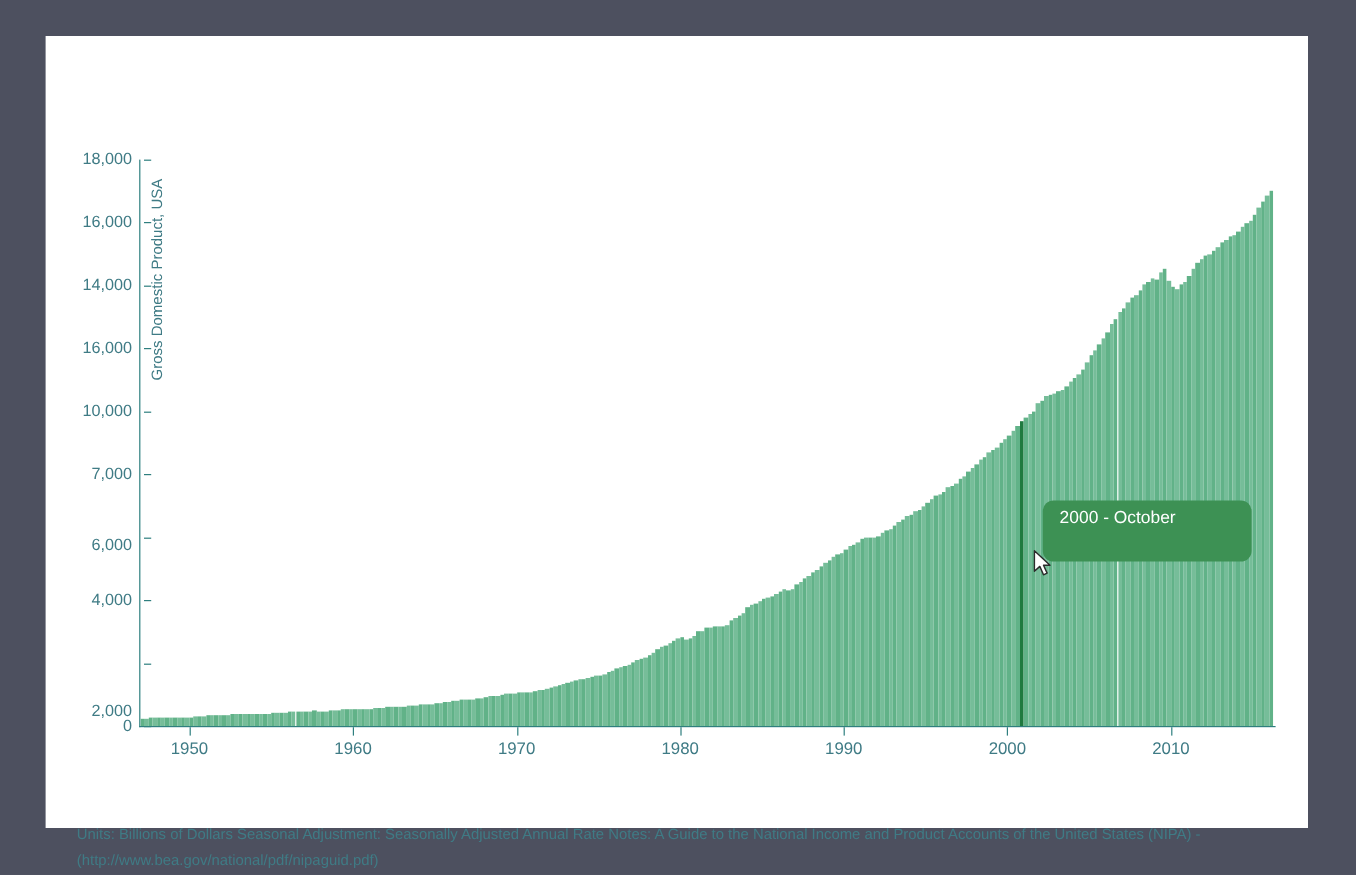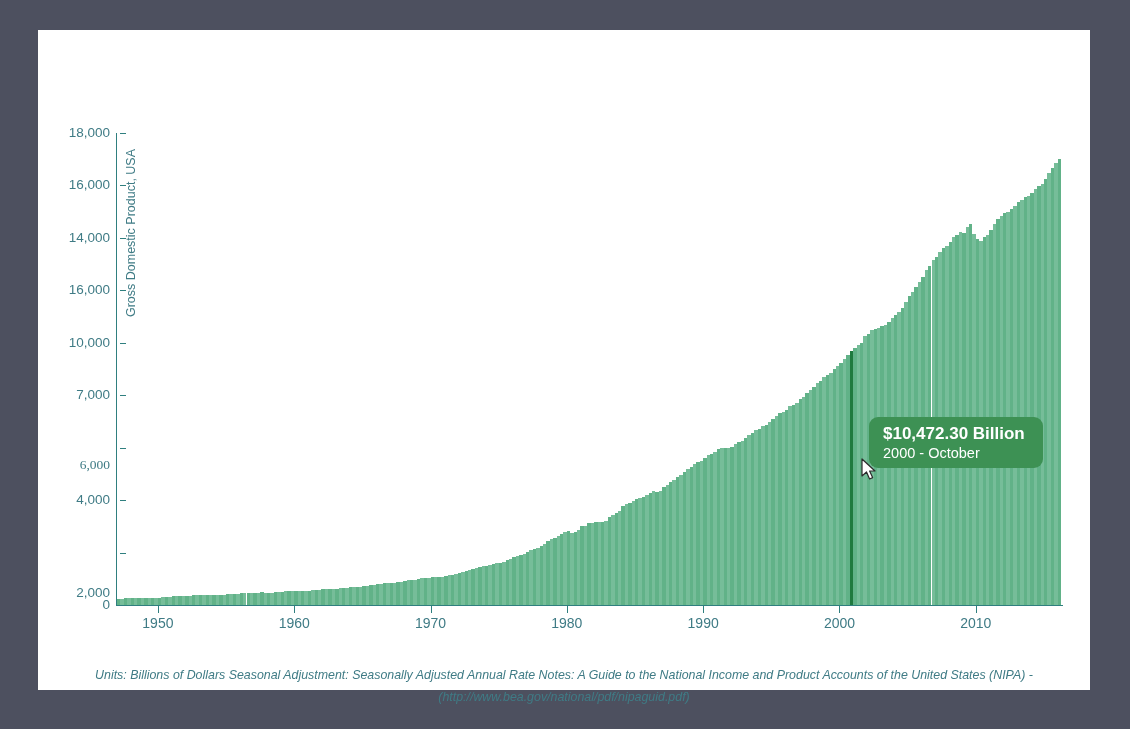--- a/index.html
+++ b/index.html
@@ -177,27 +177,25 @@
   #tooltip-period {
     font-size: 14.5px;
     line-height: 19px;
     white-space: nowrap;
   }
 
   
   #footer-note {
     position: absolute;
     left: 26px;
-    top: 634px;
+    top: 654px;
     width: 1000px;
-    text-align: center;
     font-size: 12.4px;
     line-height: 22px;
     color: #3f7b85;
-    font-style: italic;
   }
 
   
   #cursor {
     position: absolute;
     left: 823px;
     top: 428px;
     width: 18px;
     height: 24px;
     pointer-events: none;
@@ -223,21 +221,21 @@
           <div class="y-tick-label" style="top: 155.444px;">16,000</div>
           <div class="y-tick-mark" style="top: 155px;"></div>
           <div class="y-tick-label" style="top: 207.889px;">14,000</div>
           <div class="y-tick-mark" style="top: 208px;"></div>
           <div class="y-tick-label" style="top: 260.333px;">16,000</div>
           <div class="y-tick-mark" style="top: 260px;"></div>
           <div class="y-tick-label" style="top: 312.778px;">10,000</div>
           <div class="y-tick-mark" style="top: 313px;"></div>
           <div class="y-tick-label" style="top: 365.222px;">7,000</div>
           <div class="y-tick-mark" style="top: 365px;"></div>
-          <div class="y-tick-label" style="top: 435px; font-family: Liberation Serif, serif;">6,000</div>
+          <div class="y-tick-label" style="top: 424px;">6,000</div>
           <div class="y-tick-mark" style="top: 418px;"></div>
           <div class="y-tick-label" style="top: 470.111px;">4,000</div>
           <div class="y-tick-mark" style="top: 470px;"></div>
           <div class="y-tick-label" style="top: 522.556px; margin-top: 40px;">2,000</div>
           <div class="y-tick-mark" style="top: 523px;"></div>
           <div class="y-tick-label" style="top: 575px;">0</div>
           <div class="y-tick-mark" style="top: 575px;"></div>
         </div>
 
       <div id="y-spine"></div>
@@ -534,21 +532,20 @@
           <div class="bar" style="left: 920.14px; width: 3.41px; height: 419.35px;"></div>
           <div class="bar alt" style="left: 923.55px; width: 3.41px; height: 420.69px;"></div>
           <div class="bar" style="left: 926.96px; width: 3.41px; height: 426.17px;"></div>
           <div class="bar alt" style="left: 930.37px; width: 3.41px; height: 431.55px;"></div>
           <div class="bar" style="left: 933.78px; width: 3.41px; height: 437.3px;"></div>
           <div class="bar alt" style="left: 937.18px; width: 3.41px; height: 441.74px;"></div>
           <div class="bar" style="left: 940.59px; width: 3.41px; height: 445.63px;"></div>
         </div>
 
       <div id="tooltip">
-        <div id="tooltip-value">$10,472.30 Billion</div>
         <div id="tooltip-period">2000 - October</div>
       </div>
 
       <div id="cursor">
         <svg width="18" height="24" viewBox="0 0 18 24">
           <polygon points="1,1 1,18 5.5,14 8.6,21 11.6,19.6 8.6,13 14,13" fill="#ffffff" stroke="#2b2b2b" stroke-width="1.2" stroke-linejoin="round"></polygon>
         </svg>
       </div>
 
     </div>

